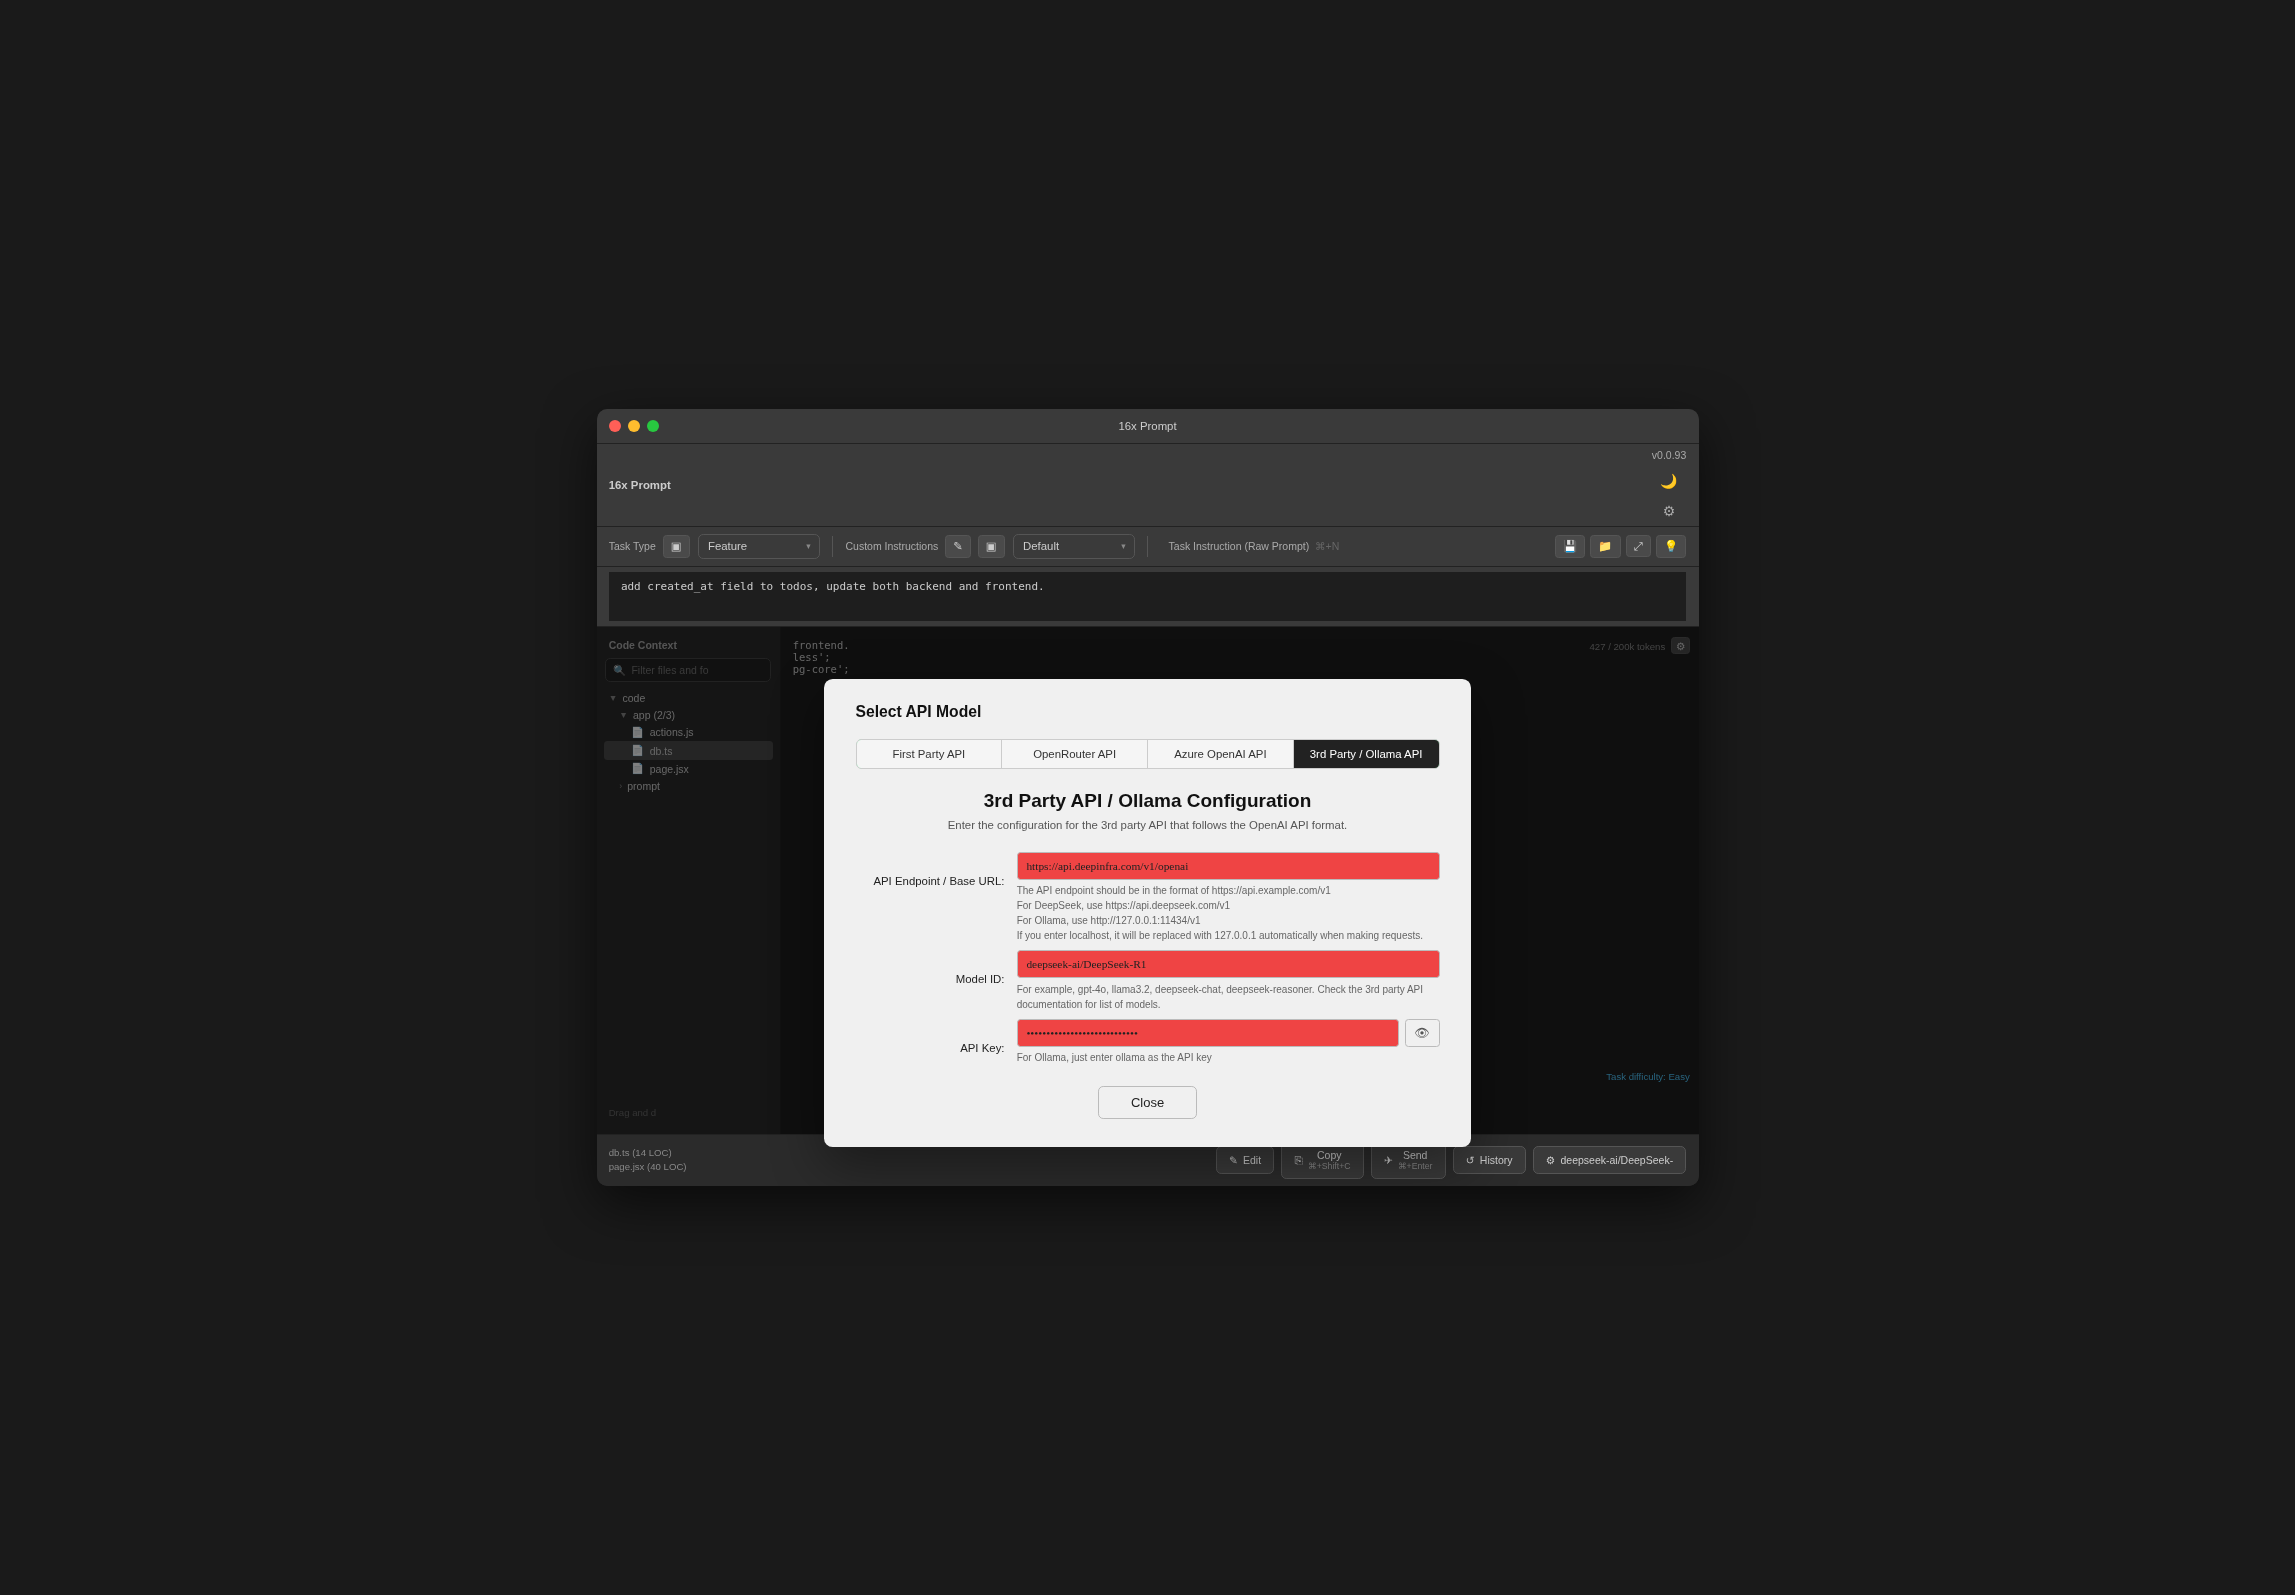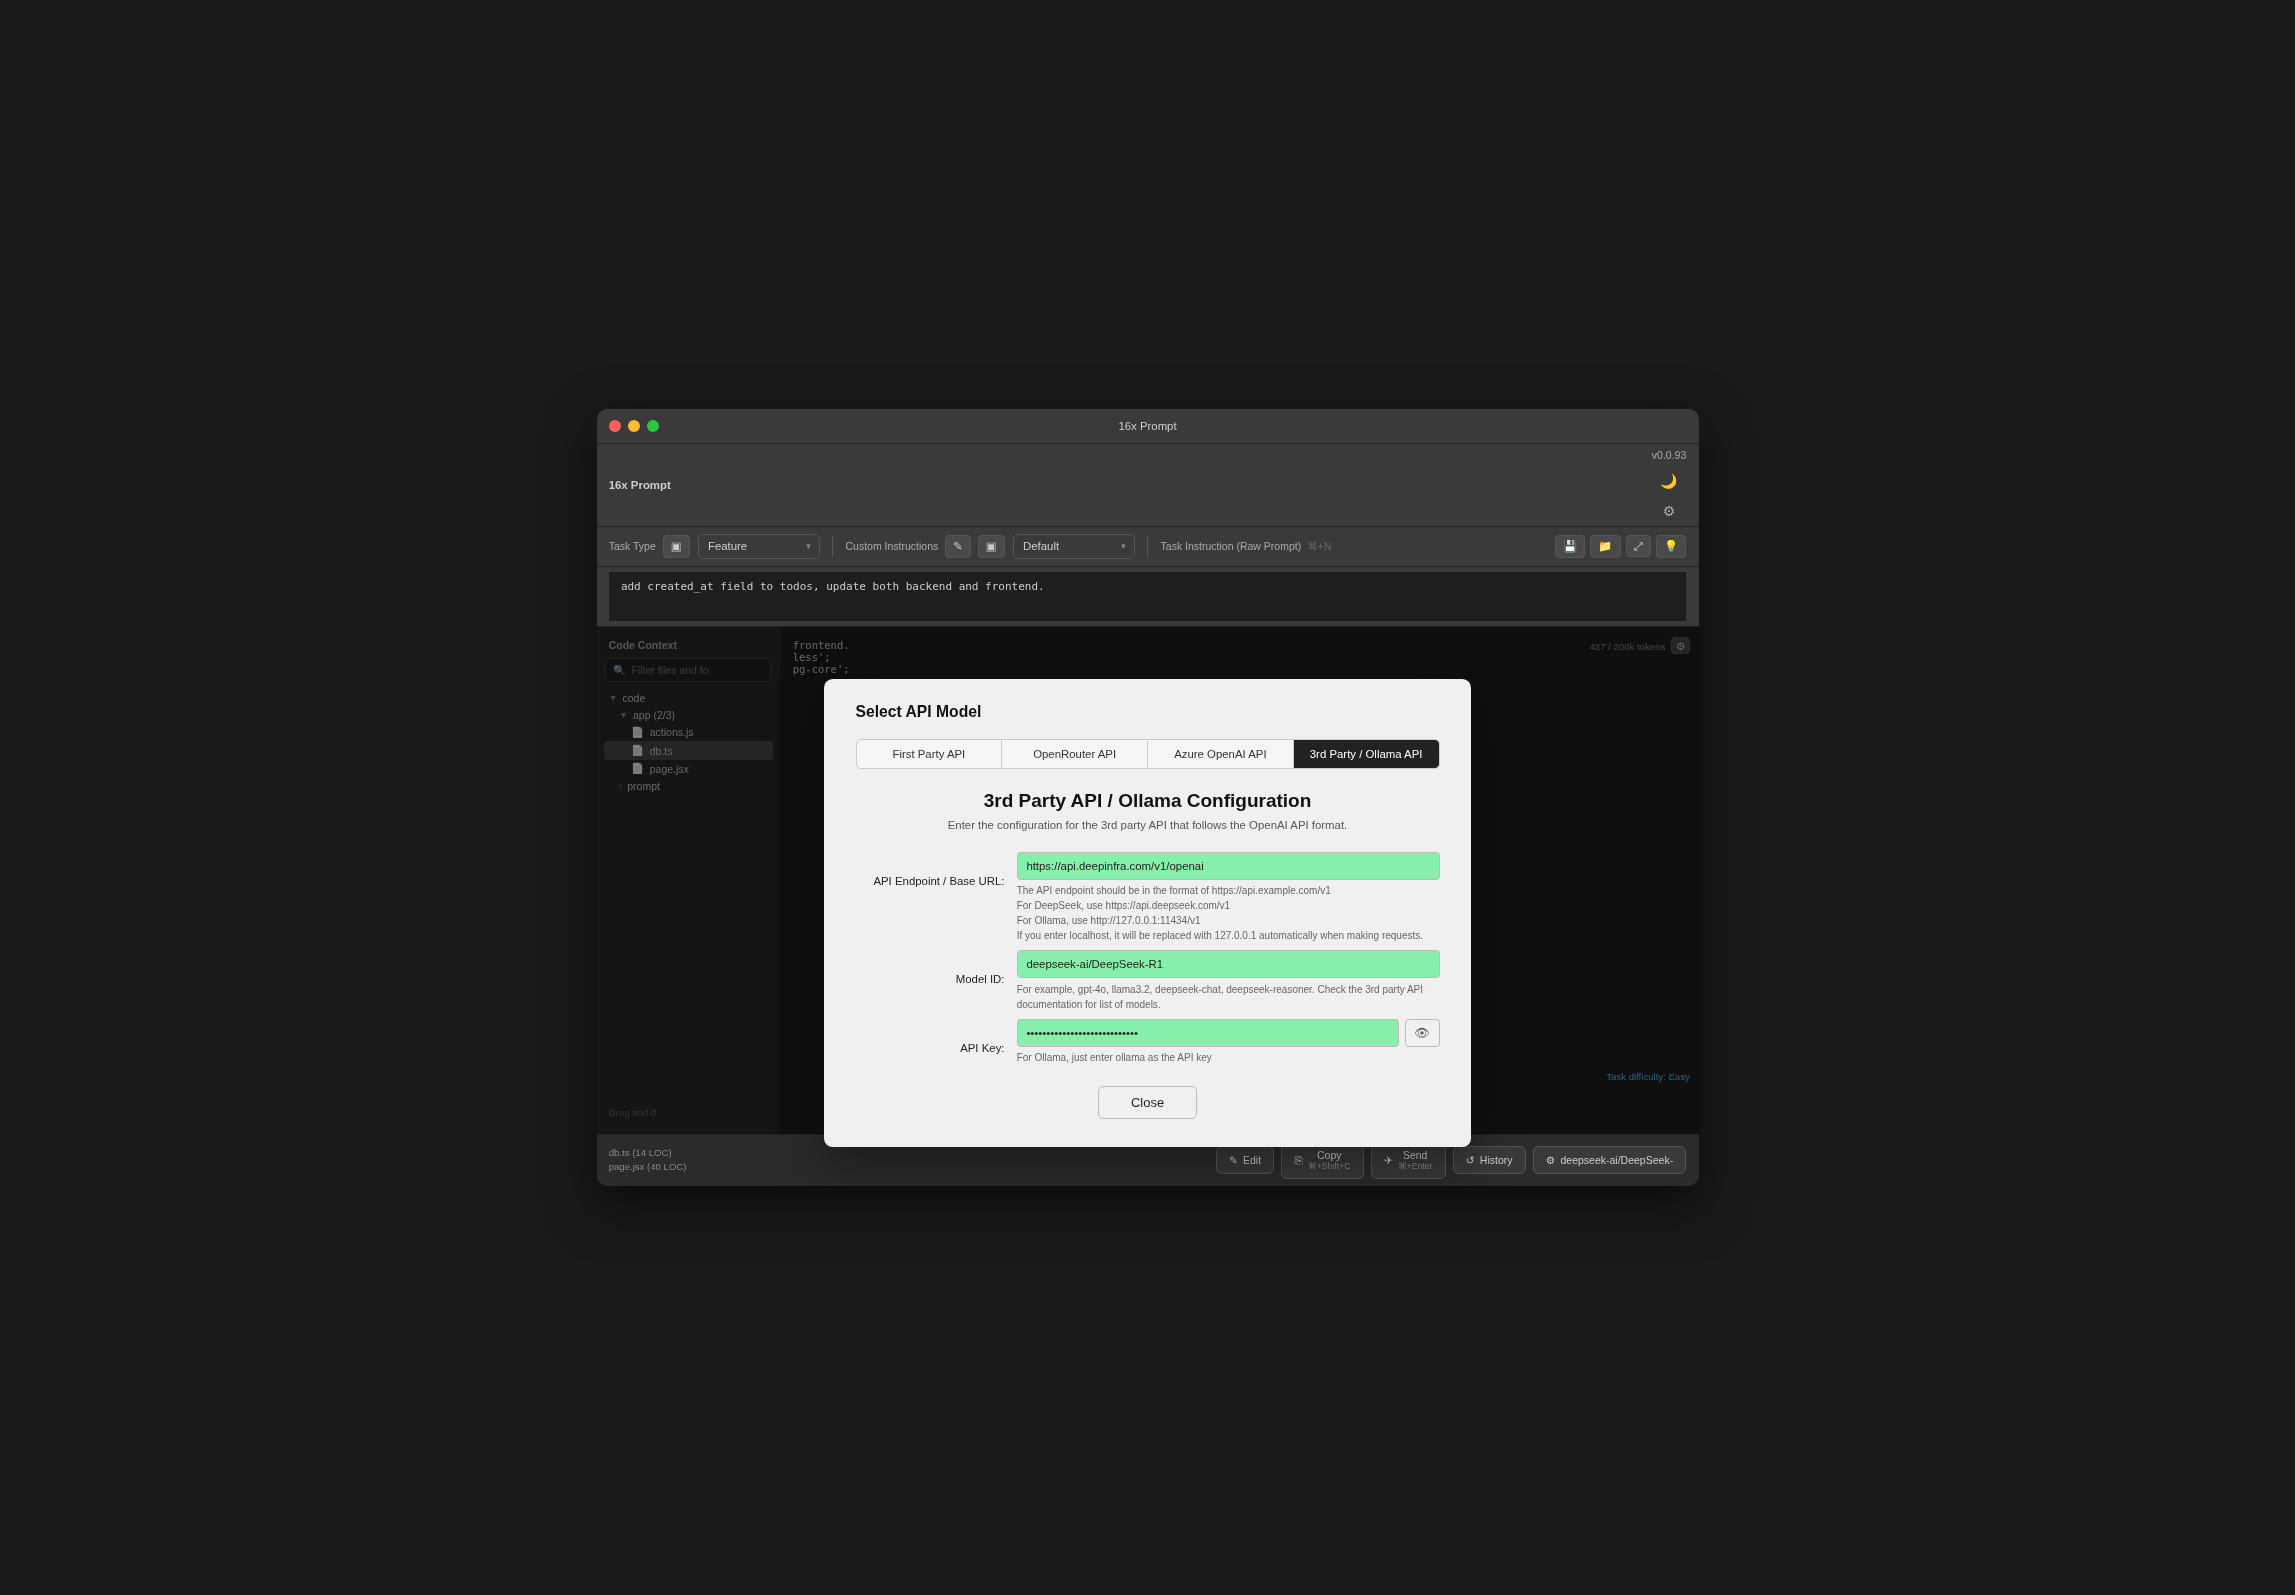--- a/index.html
+++ b/index.html
@@ -113,20 +113,21 @@
     }
     .toolbar-separator {
       width: 0.9px;
       height: 21px;
       background: #555;
       margin: 0 3.5px;
     }
     .task-instruction-label {
       color: #aaa;
       font-size: 10.5px;
+      margin-left: 8px;
     }
     .toolbar-right {
       display: flex;
       align-items: center;
       gap: 5.2px;
       margin-left: auto;
     }
     
     .main {
       display: flex;
@@ -344,23 +345,23 @@
       flex-direction: column;
       gap: 3.5px;
     }
     .field-input {
       width: 100%;
       padding: 7px 8.7px;
       border: 0.9px solid #bbb;
       border-radius: 3.5px;
       font-size: 11.4px;
       color: #222;
-      background: #86efac;
+      background: #ef4444;
       outline: none;
-      font-family: Liberation Sans, sans-serif;
+      font-family: Liberation Serif, serif;
     }
     .field-hint {
       font-size: 10px;
       color: #666;
       line-height: 1.5;
     }
     .api-key-row {
       display: flex;
       gap: 5.2px;
     }

